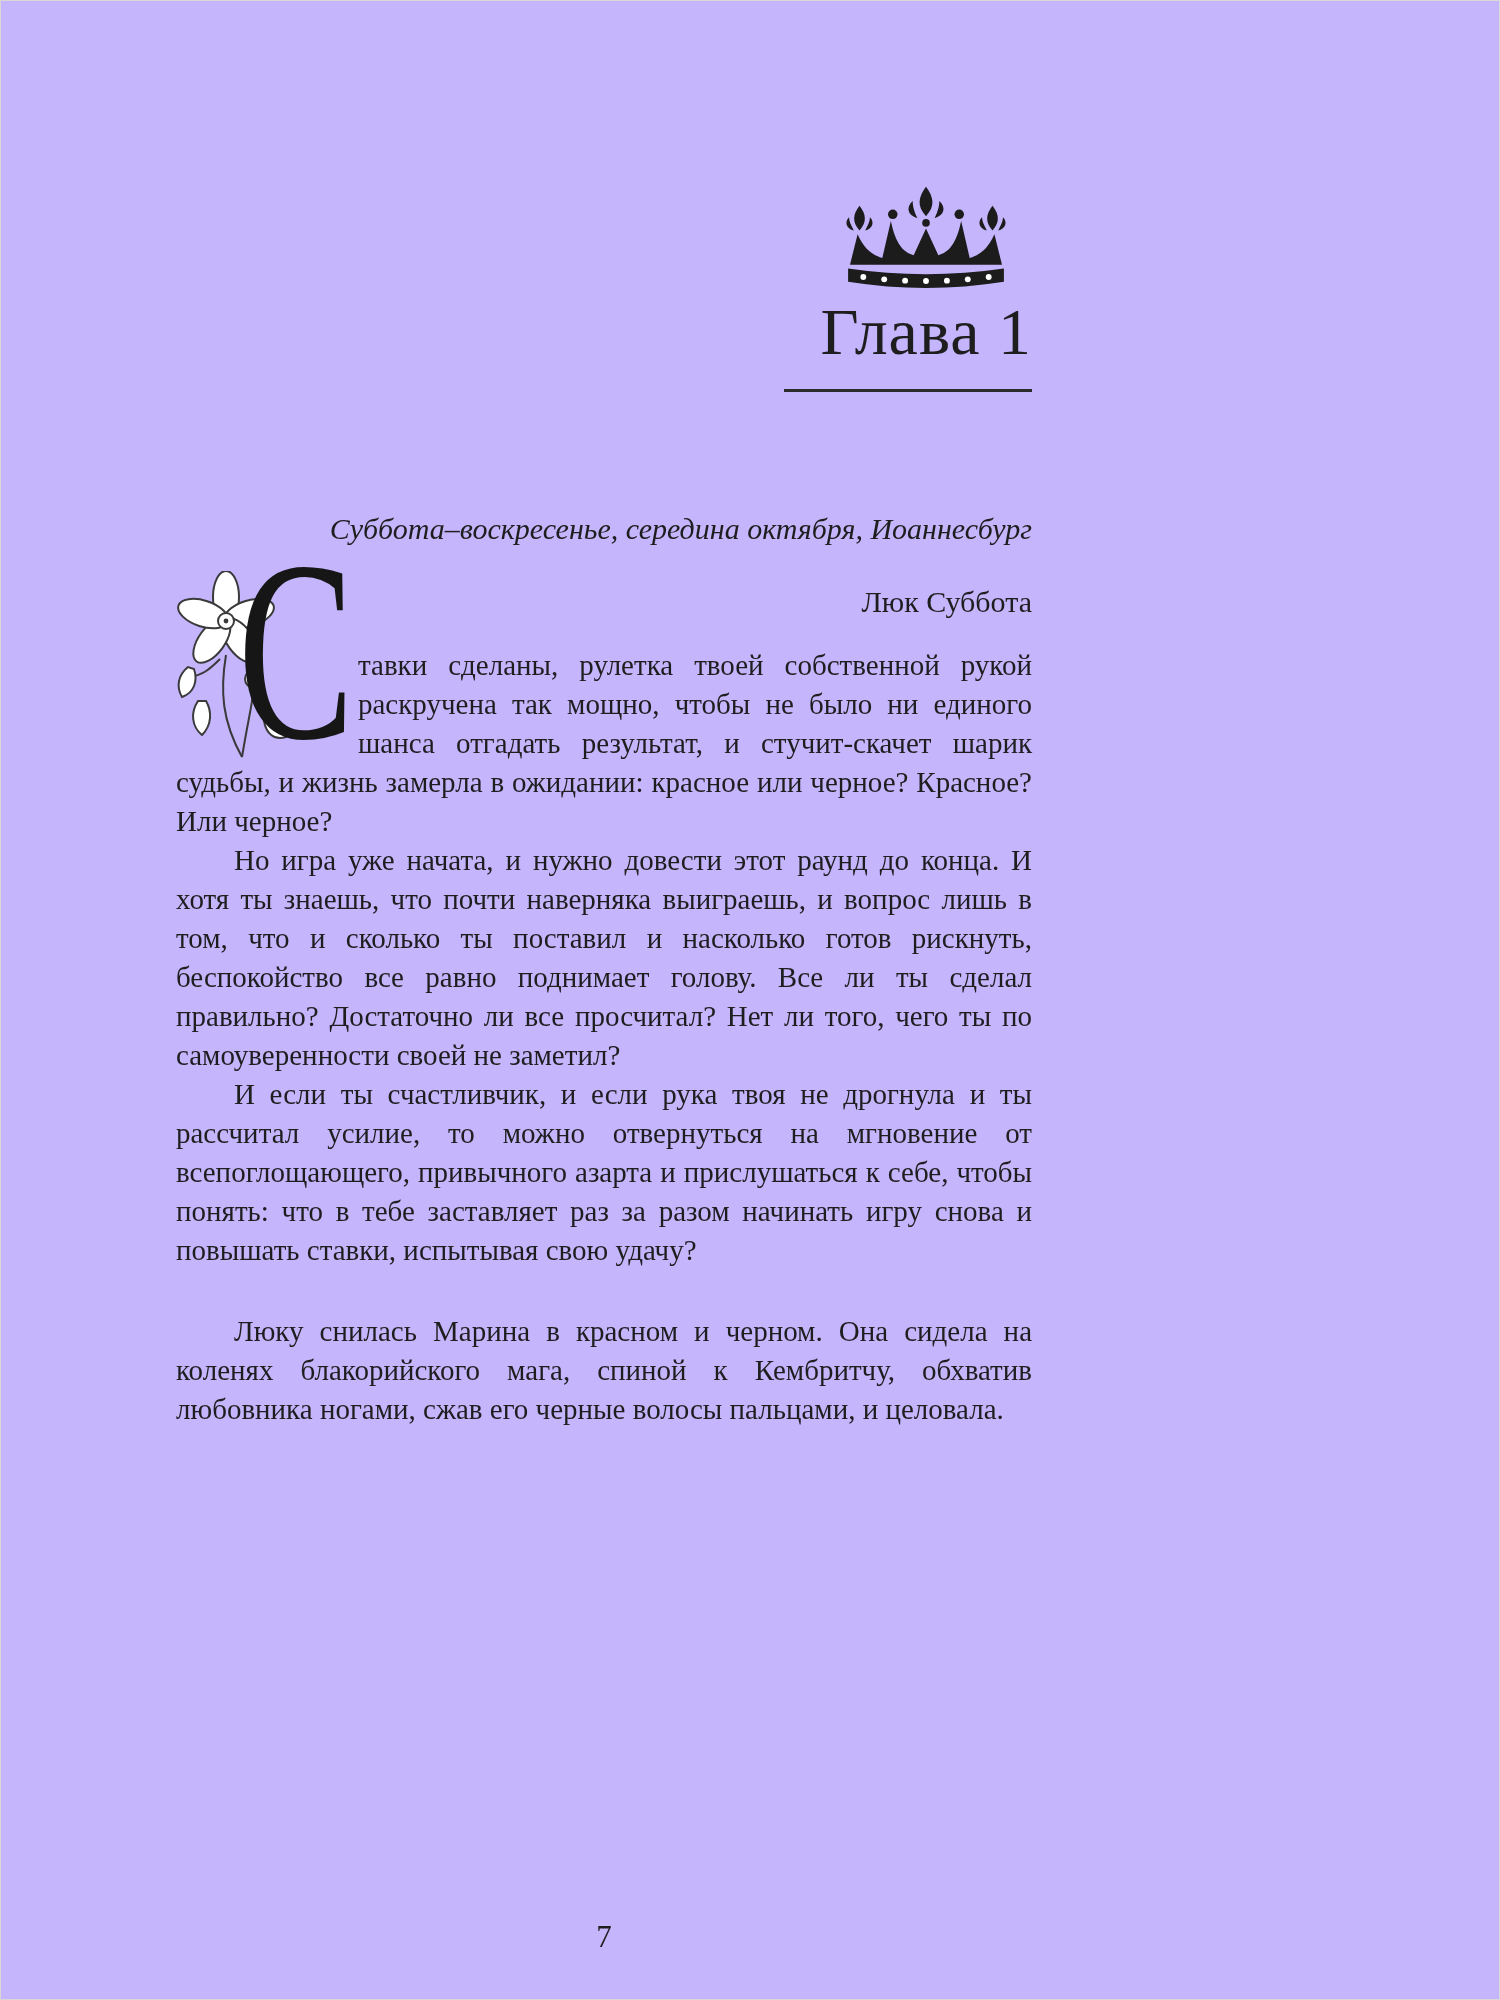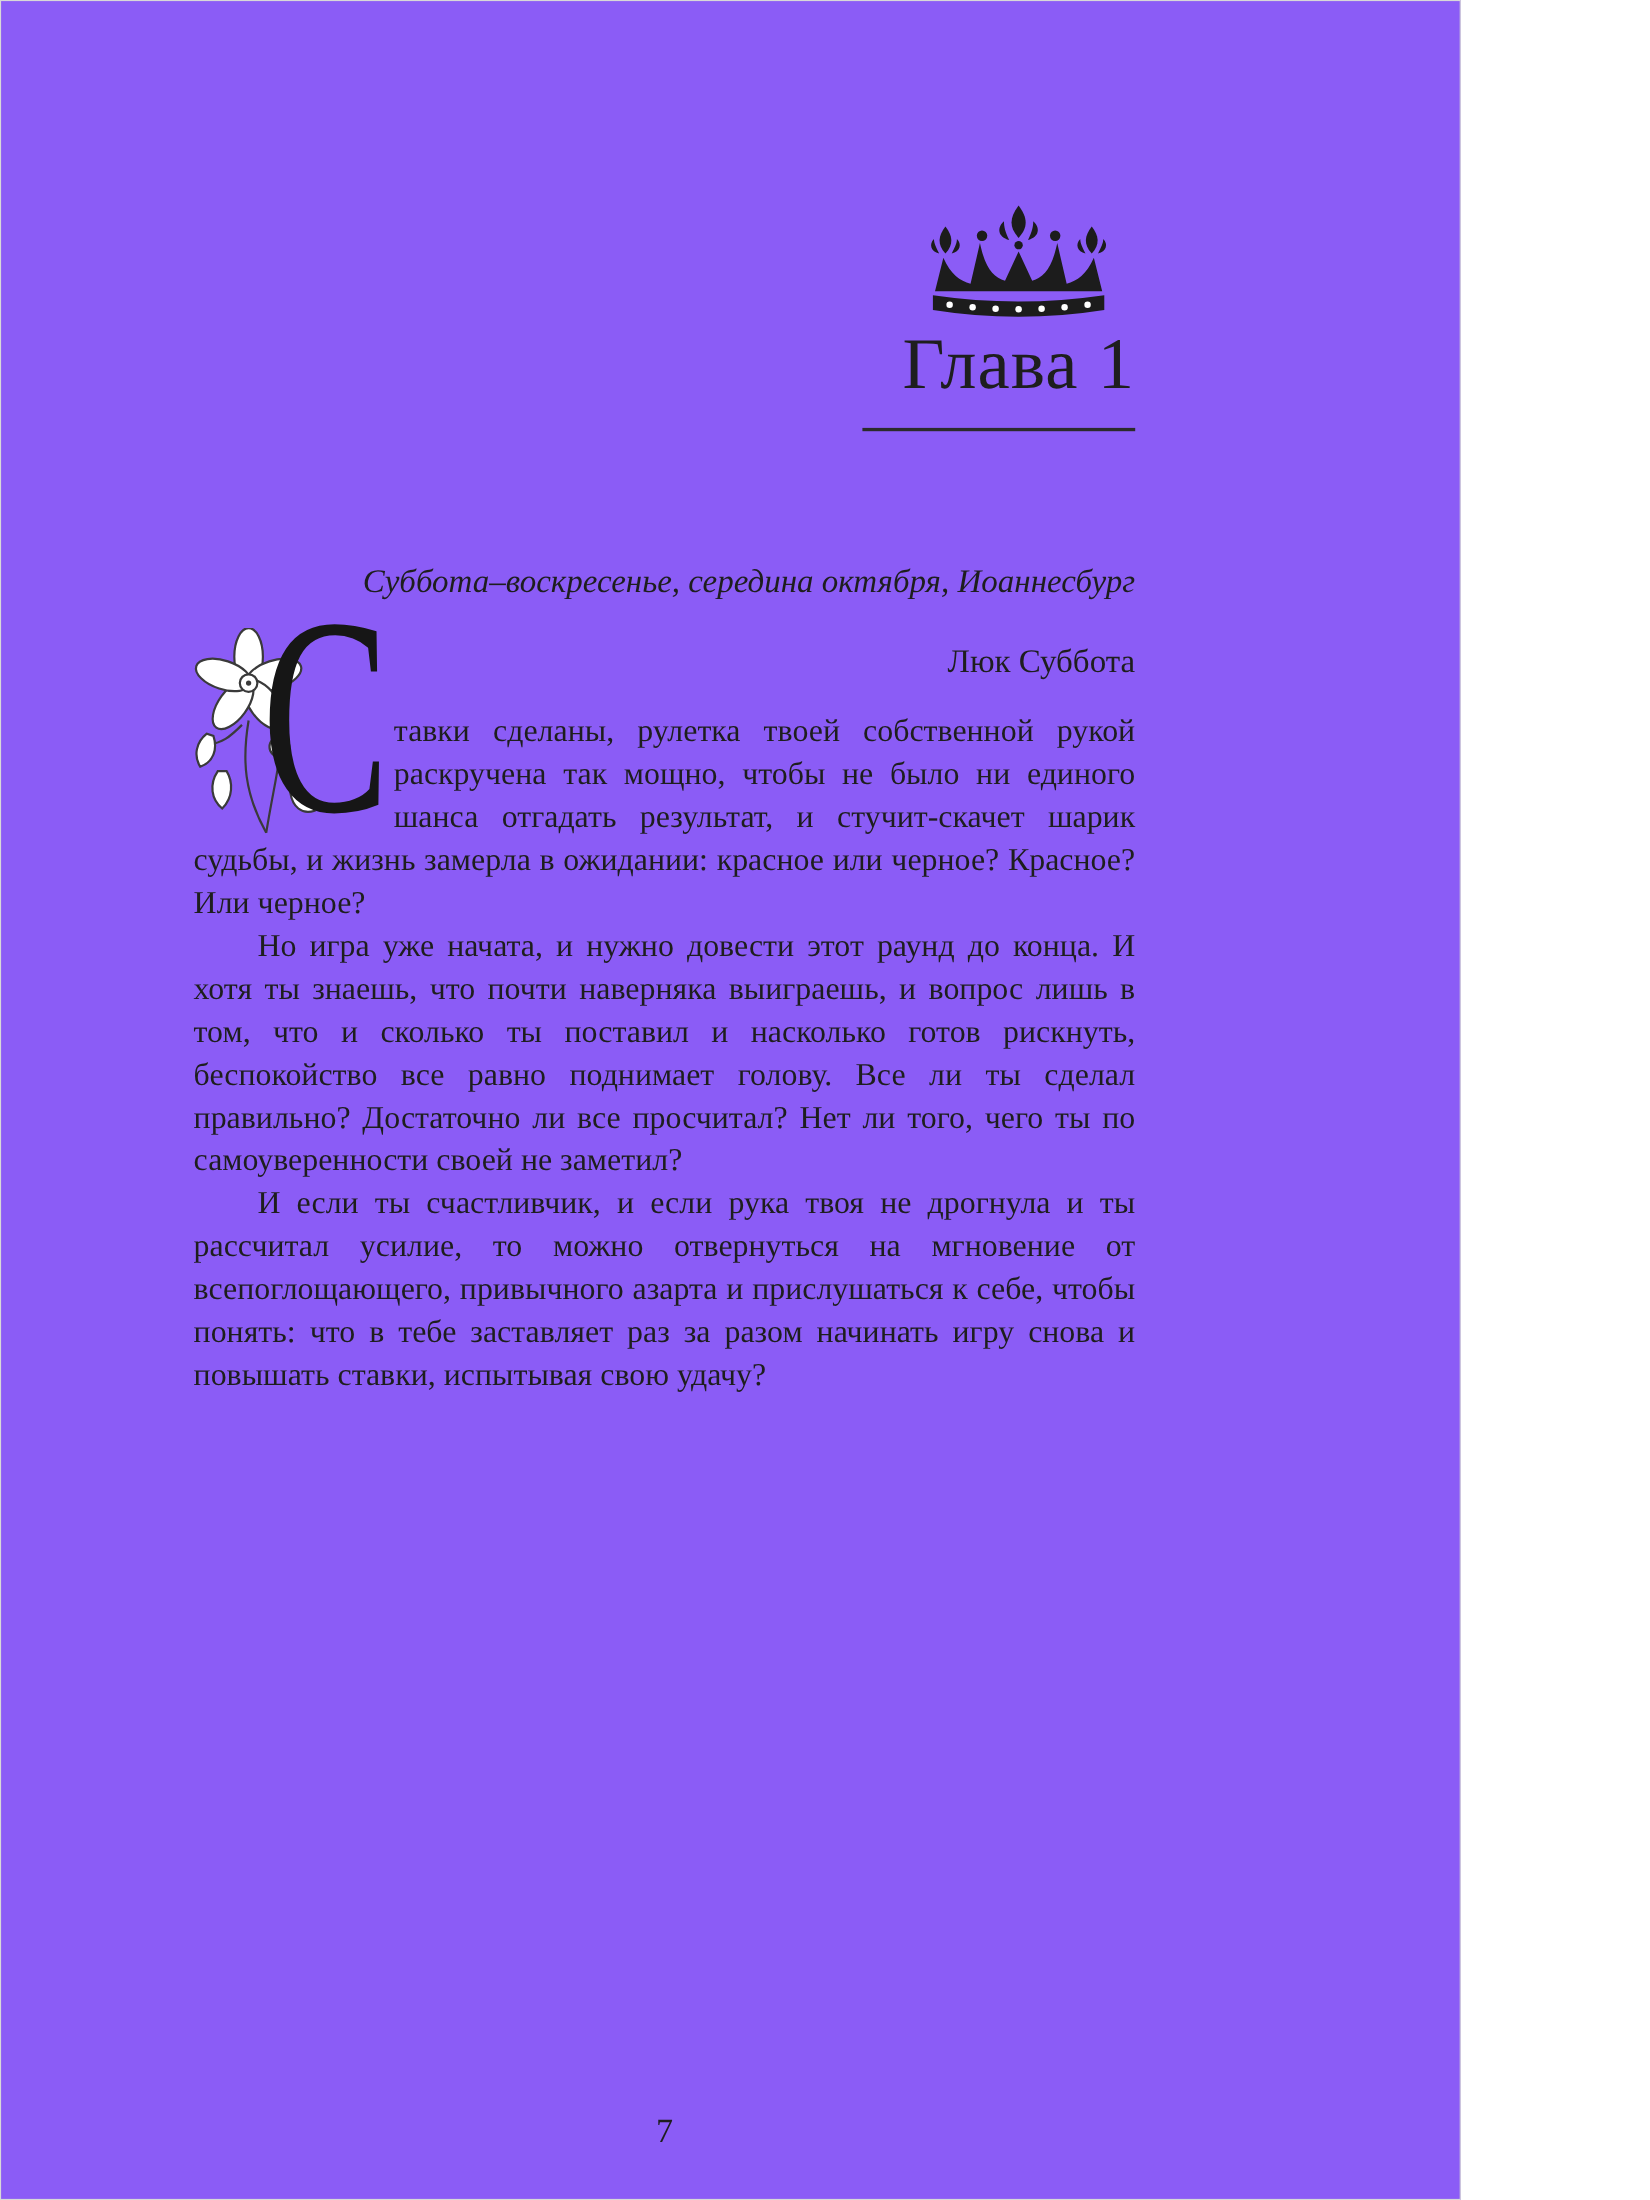--- a/index.html
+++ b/index.html
@@ -1,20 +1,20 @@
 <!DOCTYPE html>
 <html lang="ru"><head>
 <meta charset="utf-8">
 <style>
   html, body { margin: 0; padding: 0; background: #ffffff; }
   .page {
     position: relative;
-    width: 1328px;
+    width: 1500px;
     height: 2000px;
-    background: #8b5cf6;
+    background: #c4b5fd;
     border: 1px solid #d8d8d8;
     box-sizing: border-box;
     font-family: "Liberation Serif", serif;
     color: #1e1e1e;
     overflow: hidden;
   }
   .content {
     position: absolute;
     left: 175px;
     top: 0;
@@ -178,18 +178,19 @@
                 </g>
               </g>
               <circle cx="58" cy="50" r="2.4" fill="#3a3a3a"></circle>
             </svg>
           </span>
           <span class="dropcap-letter">С</span>
         </span><span>тавки сделаны, рулетка твоей собственной рукой раскручена так мощно, чтобы не было ни единого шанса отгадать результат, и стучит-скачет шарик судьбы, и жизнь замерла в ожидании: красное или черное? Красное? Или черное?</span>
       </p>
       <p class="indent">Но игра уже начата, и нужно довести этот раунд до конца. И хотя ты знаешь, что почти наверняка выиграешь, и вопрос лишь в том, что и сколько ты поставил и насколько готов рискнуть, беспокойство все равно поднимает голову. Все ли ты сделал правильно? Достаточно ли все просчитал? Нет ли того, чего ты по самоуверенности своей не заметил?</p>
       <p class="indent">И если ты счастливчик, и если рука твоя не дрогнула и ты рассчитал усилие, то можно отвернуться на мгновение от всепоглощающего, привычного азарта и прислушаться к себе, чтобы понять: что в тебе заставляет раз за разом начинать игру снова и повышать ставки, испытывая свою удачу?</p>
+      <p class="indent scene-break">Люку снилась Марина в красном и черном. Она сидела на коленях блакорийского мага, спиной к Кембритчу, обхватив любовника ногами, сжав его черные волосы пальцами, и целовала.</p>
     </div>
 
     <div class="page-number">7</div>
 
   </div>
 </div>
 
 </body></html>

